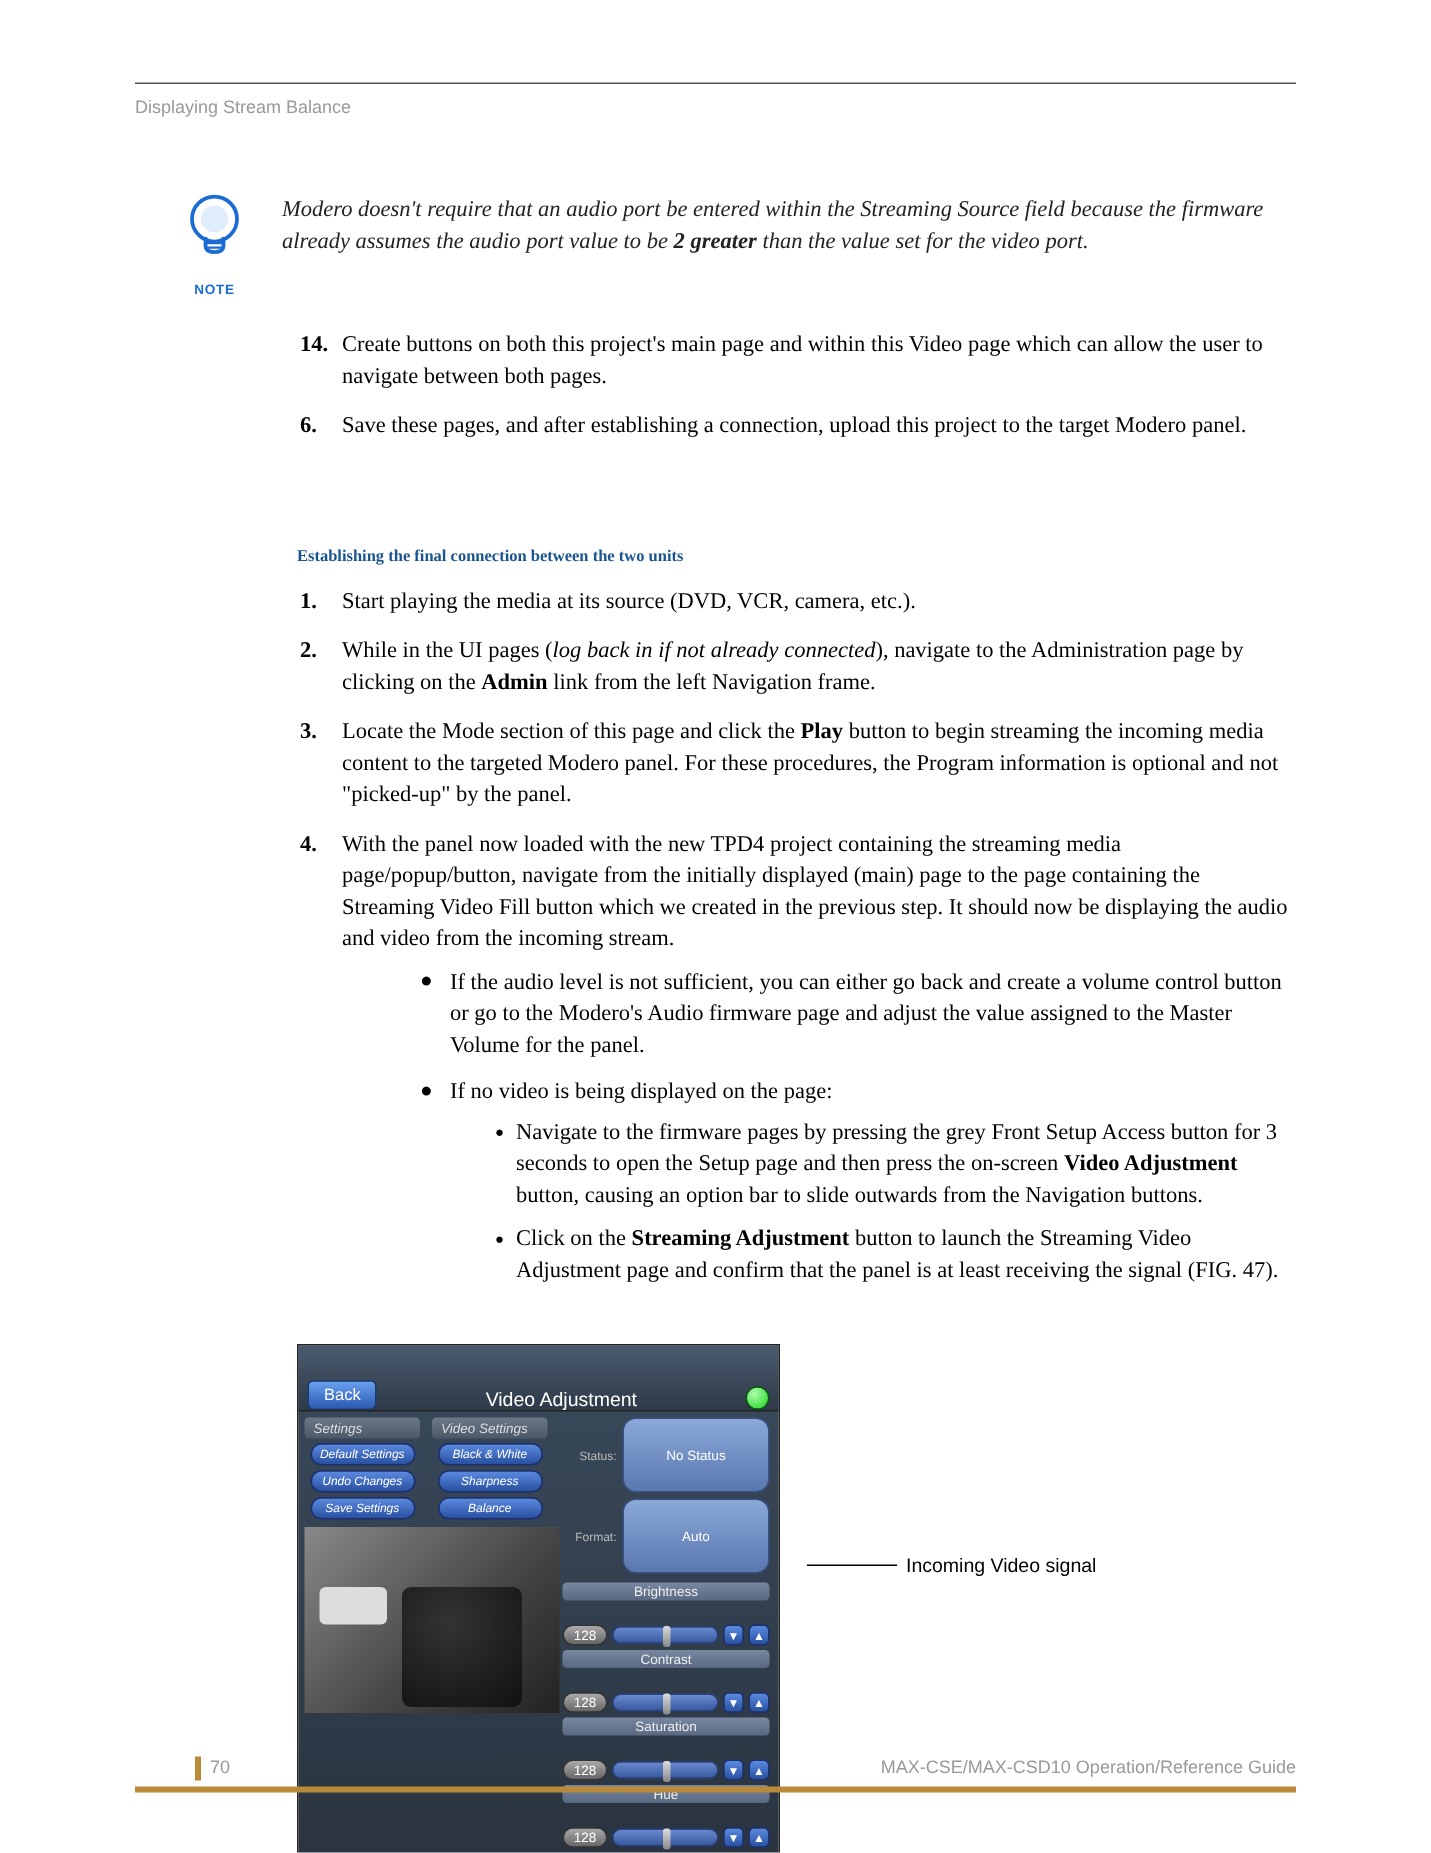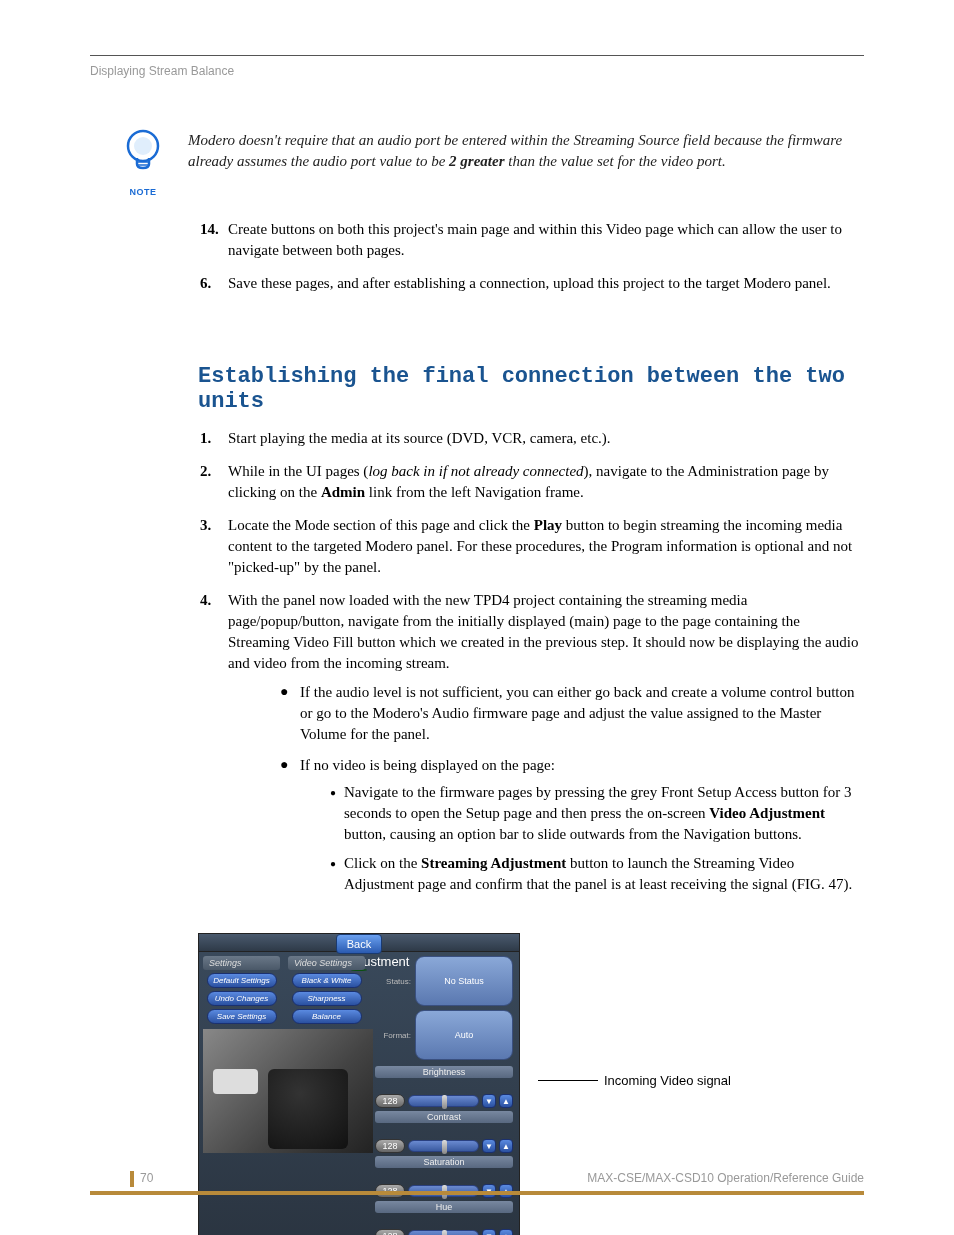--- a/index.html
+++ b/index.html
@@ -66,22 +66,22 @@
     line-height: 1.4;
   }
   .num-item .num {
     font-weight: bold;
     flex: 0 0 28px;
   }
   .num-item .txt { flex: 1; }
   .num-item .txt .b { font-weight: bold; }
   .num-item .txt .i { font-style: italic; }
   .section-heading {
-    font-family: Liberation Mono, monospace;
-    font-size: 22px;
+    font-family: Liberation Serif, serif;
+    font-size: 11px;
     font-weight: bold;
     color: #1a5490;
     margin-left: 108px;
     margin-bottom: 14px;
   }
   .bullet-list {
     margin-left: 52px;
     margin-top: 8px;
   }
   .bullet-item {
@@ -124,27 +124,26 @@
   .panel {
     width: 322px;
     background: linear-gradient(#3a4a5c, #2a3440);
     border: 1px solid #222;
     font-family: Arial, sans-serif;
     font-size: 10px;
     color: #fff;
     position: relative;
   }
   .panel-top {
-    height: 18px;
-    display: flex;
-    align-items: center;
+    height: 44px;
+    display: flex;
+    align-items: flex-end;
     padding: 0 6px;
     background: linear-gradient(#4a5a6e, #2e3a48);
     border-bottom: 1px solid #222;
-    flex-direction: column;
   }
   .back-btn {
     background: linear-gradient(#6aa0f0, #2a5ab0);
     border: 1px solid #1a3a70;
     border-radius: 4px;
     padding: 3px 10px;
     color: #fff;
     font-size: 11px;
   }
   .panel-title {

